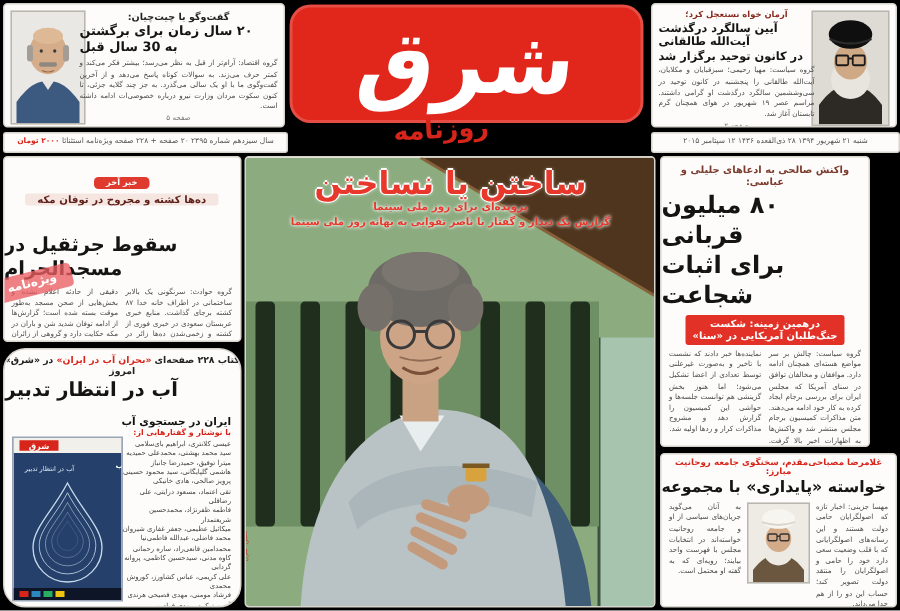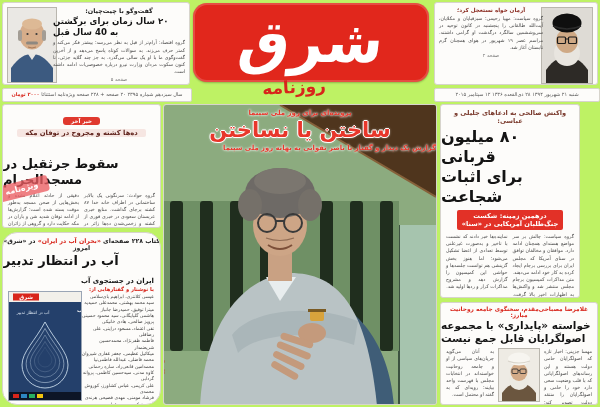--- a/index.html
+++ b/index.html
@@ -1,16 +1,16 @@
 <!DOCTYPE html>
 <html lang="fa" dir="rtl"><head>
 <meta charset="utf-8">
 <style>
   html,body{margin:0;padding:0;background:#ffffff;}
-  #page{position:relative;width:600px;height:407px;background:#bef264;overflow:hidden;
+  #page{position:relative;width:600px;height:407px;background:#000000;overflow:hidden;
         font-family:"DejaVu Sans",sans-serif;direction:rtl;}
   .box{position:absolute;background:#fdfcfa;border:1px solid #d7d4cc;border-radius:3px;overflow:hidden;box-sizing:border-box;}
   .kicker{font-weight:bold;text-align:center;color:#222;}
   .headline{font-weight:bold;text-align:left;color:#141414;line-height:1.25;}
   .body-text{font-size:4.8px;line-height:1.5;color:#4b4b4b;text-align:justify;direction:rtl;}
   .cols2{column-count:2;column-gap:5px;}
   .page-ref{font-size:4.8px;color:#777;text-align:center;margin-top:2px;}
   .photo-frame{position:absolute;border:1px solid #b9b6ae;background:#e6e4df;overflow:hidden;}
   .strip{position:absolute;background:#fdfcfa;border:1px solid #d7d4cc;border-radius:2px;
          font-size:5px;color:#555;text-align:center;line-height:11px;overflow:hidden;}
@@ -21,21 +21,21 @@
   #logo-text{position:absolute;width:100%;top:2px;text-align:center;color:#fff;font-size:58px;
              font-weight:bold;transform:skewX(-6deg);line-height:74px;}
   #logo-sub{position:absolute;left:244px;top:77px;width:100px;text-align:center;color:#d8251b;
             font-size:17px;font-weight:bold;transform:rotate(-3deg);}
   
   #cinema-overlay{position:absolute;left:0;top:4px;width:100%;text-align:center;pointer-events:none;}
   #cinema-kicker{font-size:7px;font-weight:bold;color:#e8372b;text-shadow:0 0 2px #fff,0 0 3px #fff;}
   #cinema-headline{font-size:21px;font-weight:bold;color:#e8372b;margin-top:1px;
       text-shadow:-1px 0 #fff,1px 0 #fff,0 -1px #fff,0 1px #fff,0 0 3px #fff;}
   #cinema-subhead{font-size:6.8px;font-weight:bold;color:#e8372b;margin-top:2px;
-      text-shadow:0 0 2px #fff,0 0 3px #fff;text-align:right;}
+      text-shadow:0 0 2px #fff,0 0 3px #fff;}
   .tag-pill{display:inline-block;background:#e0392e;color:#fff;font-size:5.5px;font-weight:bold;
             padding:1px 8px;border-radius:3px;}
   .related-bar{background:#e23127;color:#fff;font-size:6.6px;font-weight:bold;text-align:center;
                border-radius:2px;padding:2px 2px;margin:3px 16px;}
   .stamp{position:absolute;left:-8px;top:76px;transform:rotate(-14deg);background:rgba(234,92,98,.78);
          color:#fff;font-weight:bold;font-size:8px;padding:3px 10px;border-radius:3px;line-height:1.2;}
   .names{font-size:4.6px;line-height:1.38;color:#3f3f3f;}
   .names span{display:block;}
   .vcredit{position:absolute;left:1px;bottom:30px;transform:rotate(-90deg);transform-origin:left bottom;
            font-size:4px;color:#c0392b;white-space:nowrap;}
@@ -58,21 +58,21 @@
         <circle cx="19.5" cy="26" r="1.1" fill="#3a3a3a"></circle>
         <circle cx="28.5" cy="26" r="1.1" fill="#3a3a3a"></circle>
         <rect x="18" y="33.5" width="12" height="3" rx="1.5" fill="#8e8880"></rect>
         <path d="M20,39 Q24,41 28,39" stroke="#9a6d4e" stroke-width="0.8" fill="none"></path>
       </svg>
     </div>
     <div style="position:absolute;right:4px;top:4px;width:132px;">
       <div class="kicker" style="font-size:6.4px;">گفت‌وگو با چیت‌چیان:</div>
       <div class="headline" style="font-size:8.6px;margin-top:1px;">
         <span>۲۰ سال زمان برای برگشتن</span><br>
-        <span>به 40 سال قبل</span>
+        <span>به 30 سال قبل</span>
       </div>
       <div class="body-text" style="margin-top:2px;">گروه اقتصاد: آرام‌تر از قبل به نظر می‌رسد؛ بیشتر فکر می‌کند و کمتر حرف می‌زند. به سوالات کوتاه پاسخ می‌دهد و از آخرین گفت‌وگوی ما با او یک سالی می‌گذرد. به جز چند گلایه جزئی، تا کنون سکوت مردان وزارت نیرو درباره خصوصی‌ات ادامه داشته است.</div>
       <div class="page-ref">صفحه ۵</div>
     </div>
   </div>
 
   <div id="logo-box">
     <div id="logo-text">شرق</div>
   </div>
   <div id="logo-sub">روزنامه</div>
@@ -87,20 +87,24 @@
         <ellipse cx="25" cy="33" rx="11" ry="12" fill="#cfa985"></ellipse>
         <rect x="15.5" y="29" width="8" height="6.5" rx="1" fill="none" stroke="#1a1a1a" stroke-width="1.2"></rect>
         <rect x="26.5" y="29" width="8" height="6.5" rx="1" fill="none" stroke="#1a1a1a" stroke-width="1.2"></rect>
         <line x1="23.5" y1="31" x2="26.5" y2="31" stroke="#1a1a1a" stroke-width="1.2"></line>
         <ellipse cx="25" cy="15" rx="14.5" ry="9.5" fill="#0f0f0f"></ellipse>
         <path d="M11,18 Q25,24 39,18" stroke="#2b2b2b" stroke-width="1.5" fill="none"></path>
       </svg>
     </div>
     <div style="position:absolute;left:4px;top:4px;width:104px;">
       <div class="kicker" style="font-size:5.6px;color:#8a2b20;">آرمان خواه نستعجل کرد؛</div>
+      <div class="headline" style="font-size:7.6px;margin-top:1px;">
+        <span>آیین سالگرد درگذشت آیت‌الله طالقانی</span><br>
+        <span>در کانون توحید برگزار شد</span>
+      </div>
       <div class="body-text" style="margin-top:2px;">گروه سیاست: مهیا رحیمی؛ سبزقبایان و مکلایان، آیت‌الله طالقانی را پنجشنبه در کانون توحید در سی‌وششمین سالگرد درگذشت او گرامی داشتند. مراسم عصر ۱۹ شهریور در هوای همچنان گرم تابستان آغاز شد.</div>
       <div class="page-ref">صفحه ۲</div>
     </div>
   </div>
 
   <div class="strip" style="left:2px;top:88px;width:188px;height:12px;">
     <span>سال سیزدهم   شماره ۲۳۹۵   ۲۰ صفحه + ۲۲۸ صفحه ویژه‌نامه   استثنائا</span>
     <span class="red" style="font-weight:bold;">۲۰۰۰ تومان</span>
   </div>
   <div class="strip" style="left:434px;top:88px;width:164px;height:12px;">
@@ -206,43 +210,42 @@
       <g fill="#c49a7c">
         <rect x="118" y="232" width="34" height="7" rx="3.5" transform="rotate(18 135 235)"></rect>
         <rect x="114" y="242" width="36" height="7" rx="3.5" transform="rotate(22 132 245)"></rect>
         <rect x="110" y="252" width="34" height="7" rx="3.5" transform="rotate(26 127 255)"></rect>
         <rect x="108" y="262" width="30" height="7" rx="3.5" transform="rotate(30 123 265)"></rect>
       </g>
       <rect x="148" y="206" width="14" height="10" rx="2" fill="#d8a33c"></rect>
       <rect x="146" y="204" width="18" height="3" fill="#7a5a22"></rect>
     </svg>
     <div id="cinema-overlay">
+      <div id="cinema-headline">ساختن یا نساختن</div>
       <div id="cinema-kicker">پرونده‌ای برای روز ملی سینما</div>
-      <div id="cinema-headline">ساختن یا نساختن</div>
       <div id="cinema-subhead">گزارش یک دیدار و گفتار با ناصر تقوایی به بهانه روز ملی سینما</div>
     </div>
     <div class="vcredit">عکس: شرق</div>
   </div>
 
   <div class="box" style="left:440px;top:104px;width:140px;height:194px;">
     <div class="kicker" style="font-size:6.6px;margin-top:4px;color:#7b3b2e;">واکنش صالحی به ادعاهای جلیلی و عباسی:</div>
     <div class="headline" style="font-size:16px;margin-top:2px;">
       <span>۸۰ میلیون قربانی</span><br>
       <span>برای اثبات شجاعت</span>
     </div>
     <div class="related-bar">درهمین زمینه: شکست جنگ‌طلبان آمریکایی در «سنا»</div>
     <div class="body-text cols2" style="margin:2px 5px 0 5px;height:94px;">گروه سیاست: چالش بر سر مواضع هسته‌ای همچنان ادامه دارد. موافقان و مخالفان توافق در سنای آمریکا که مجلس ایران برای بررسی برجام ایجاد کرده به کار خود ادامه می‌دهند. متن مذاکرات کمیسیون برجام مجلس منتشر شد و واکنش‌ها به اظهارات اخیر بالا گرفت. نماینده‌ها خبر دادند که نشست با تاخیر و به‌صورت غیرعلنی توسط تعدادی از اعضا تشکیل می‌شود؛ اما هنوز بخش گزینشی هم توانست جلسه‌ها و حواشی این کمیسیون را گزارش دهد و مشروح مذاکرات کرار و ردها اولیه شد.</div>
 
   </div>
 
   <div class="box" style="left:440px;top:302px;width:158px;height:103px;">
     <div class="kicker red" style="font-size:5.8px;margin-top:3px;">غلامرضا مصباحی‌مقدم، سخنگوی جامعه روحانیت مبارز:</div>
     <div class="headline" style="font-size:10.5px;margin-top:1px;">
       <span>خواسته «پایداری» با مجموعه</span><br>
-      <span>اصولگرایان قابل جمع نیست</span>
     </div>
     <div style="display:flex;flex-direction:row;gap:4px;margin:3px 5px 0 5px;">
       <div class="body-text" style="flex:1;">مهسا جزینی: اخبار تازه که اصولگرایان حامی دولت هستند و این رسانه‌های اصولگرایانی که با قلب وضعیت سعی دارد خود را حامی و اصولگرایان را منتقد دولت تصویر کند؛ حساب این دو را از هم جدا می‌داند.</div>
       <div class="photo-frame" style="position:static;width:40px;height:52px;flex:0 0 auto;">
         <svg width="40" height="52" viewBox="0 0 40 52">
           <rect width="40" height="52" fill="#eeebe4"></rect>
           <path d="M3,52 L3,44 C9,36 14,34 20,34 C26,34 31,36 37,44 L37,52 Z" fill="#6b563f"></path>
           <path d="M17,35 L20,40 L23,35 Z" fill="#f4f2ec"></path>
           <ellipse cx="20" cy="31" rx="10" ry="10" fill="#eceae2"></ellipse>
           <ellipse cx="20" cy="23" rx="8.5" ry="9" fill="#d3ab88"></ellipse>

